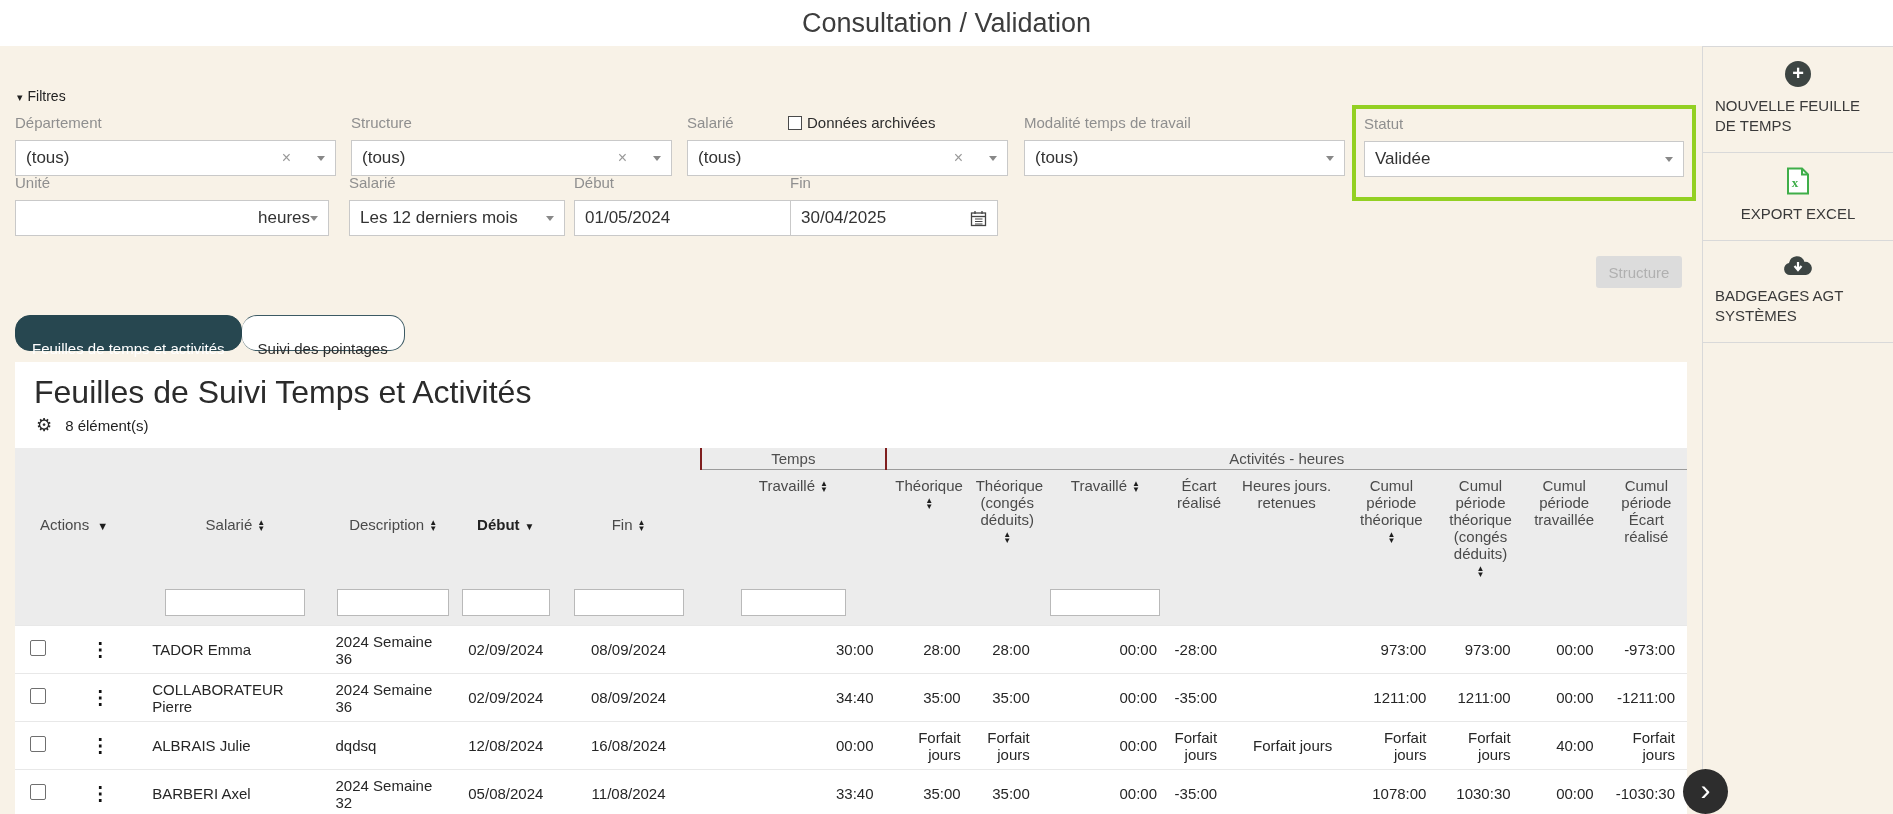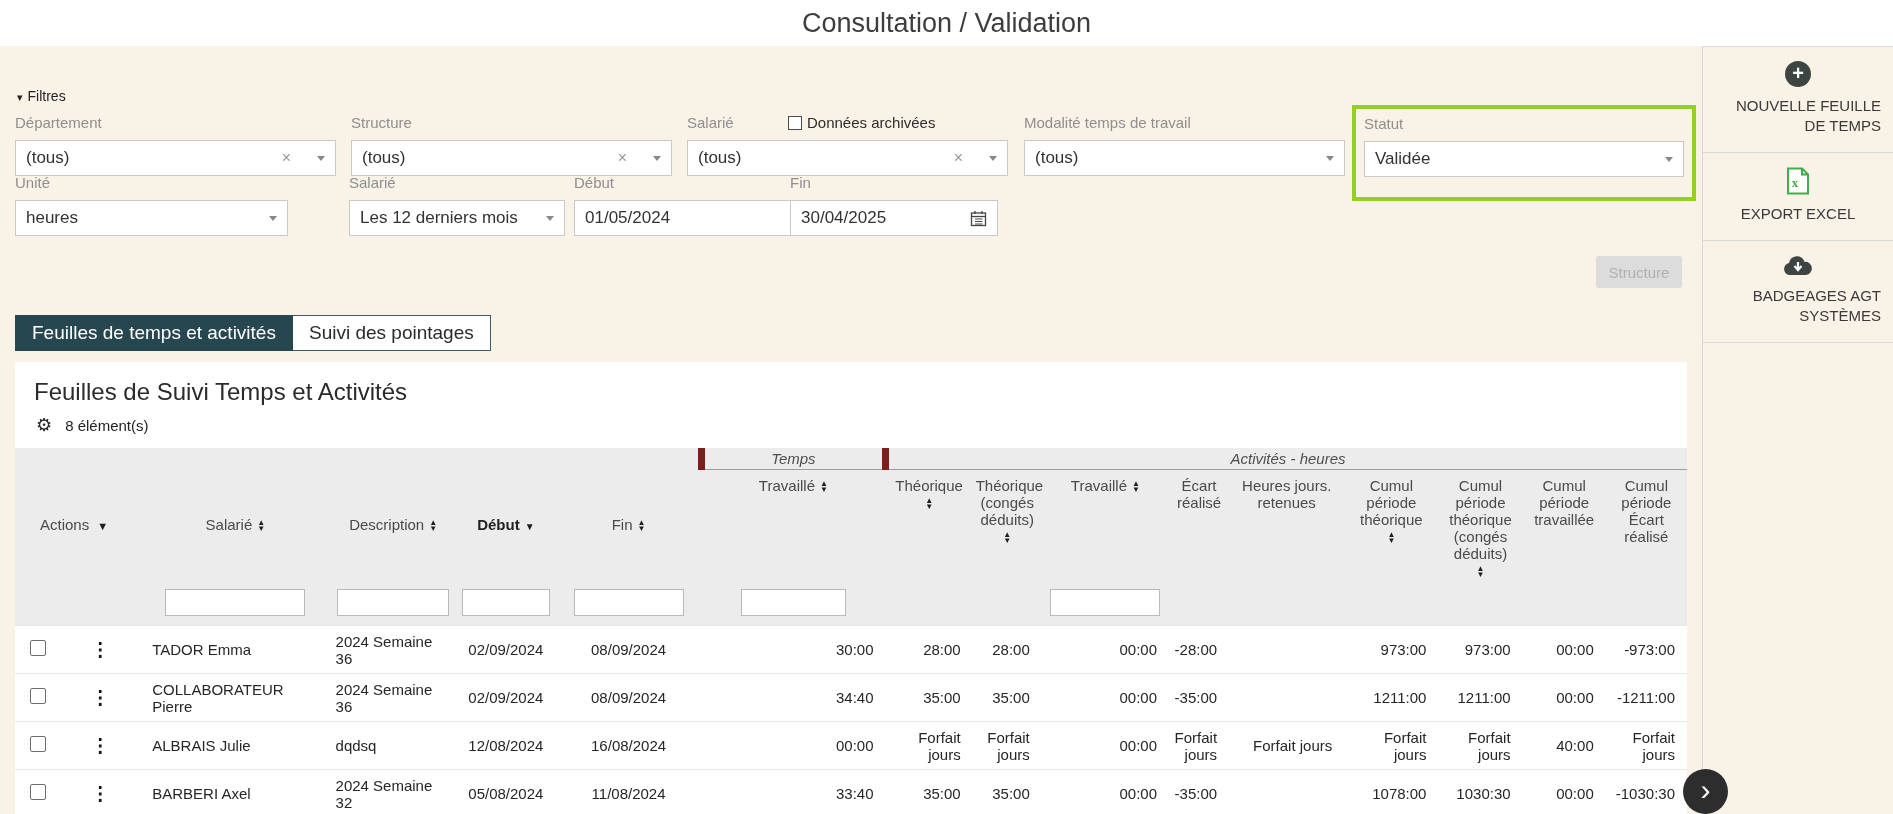--- a/index.html
+++ b/index.html
@@ -6,21 +6,21 @@
   html,body { width:1893px; height:814px; overflow:hidden; }
   body { font-family:"Liberation Sans", sans-serif; background:#f8f2e7; position:relative; color:#333; }
 
   
   .topstrip { position:absolute; left:0; top:0; width:1893px; height:46px; background:#ffffff; }
   .page-title { text-align:center; line-height:46px; font-size:27px; color:#3d3d3d; font-weight:400; }
 
   
   .sidebar { position:absolute; top:46px; right:0; width:191px; bottom:0; border-left:1px solid #d9d9d9; border-top:1px solid #d9d9d9; }
   .side-btn { width:100%; padding:14px 12px 16px; border-bottom:1px solid #d9d9d9; display:flex; flex-direction:column; align-items:center; cursor:pointer; }
-  .side-btn .lbl { margin-top:9px; font-size:15px; line-height:20px; color:#3a3a3a; text-align:right; }
+  .side-btn .lbl { margin-top:9px; font-size:15px; line-height:20px; color:#3a3a3a; text-align:left; }
   .ic-plus { width:26px; height:26px; border-radius:50%; background:#3d4543; color:#fff; font-size:20px; line-height:24px; text-align:center; font-weight:700; }
   .ic-excel, .ic-cloud { display:block; }
 
   
   .filtres-toggle { position:absolute; left:17px; top:88px; font-size:14px; color:#222; cursor:pointer; }
   .filtres-toggle .tri { font-size:11px; margin-right:5px; color:#222; }
   .fgroup { position:absolute; top:114px; }
   .fgroup2 { position:absolute; top:174px; }
   .flabel { font-size:15px; color:#8f8f8f; height:20px; margin-bottom:6px; position:relative; white-space:nowrap; }
   .sel, .dinput { height:36px; background:#fff; border:1px solid #c9c9c9; display:flex; align-items:center; padding:0 10px; font-size:17px; color:#333; cursor:pointer; }
@@ -28,42 +28,42 @@
   .sel .x { color:#999; font-size:16px; margin-right:26px; cursor:pointer; }
   .dd { width:0; height:0; border-left:4.5px solid transparent; border-right:4.5px solid transparent; border-top:5.5px solid #888; }
   .archcheck { position:absolute; left:101px; top:0; display:flex; align-items:center; gap:5px; color:#2d2d2d; cursor:pointer; }
   .archbox { width:14px; height:14px; border:1px solid #4a4a4a; background:#fff; display:inline-block; }
   .g-dep { left:15px; } .g-dep .sel { width:321px; }
   .g-str { left:351px; } .g-str .sel { width:321px; }
   .g-sal { left:687px; } .g-sal .sel { width:321px; }
   .g-mod { left:1024px; } .g-mod .sel { width:321px; }
   .g-statut { position:absolute; left:1352px; top:105px; width:344px; height:96px; border:4px solid #93d023; padding:6px 8px; }
   .g-statut .sel { width:320px; }
-  .g-uni { left:15px; } .g-uni .sel { width:273px; }
+  .g-uni { left:15px; } .g-uni .sel { width:314px;text-align:right; }
   .g-per { left:349px; } .g-per .sel { width:216px; }
   .g-deb { left:574px; } .g-deb .dinput { width:252px; }
   .g-fin { left:790px; } .g-fin .dinput { width:208px; }
   .btn-afficher { position:absolute; left:1596px; top:256px; width:86px; height:32px; background:#dcdcdc; color:#b0b0b0; border:none; border-radius:3px; font-size:15px; font-family:inherit; cursor:default; }
 
   
   .tabs { position:absolute; left:15px; top:315px; display:flex; }
-  .tab { height:36px; line-height:34px; padding:0 16px; font-size:19px; cursor:pointer; }
+  .tab { height:36px; line-height:34px; padding:16px 16px; font-size:15px; cursor:pointer;border-radius:15px; }
   .tab.active { background:#274750; color:#fff; border:1px solid #274750; }
   .tab.inactive { background:#fff; color:#2b2b2b; border:1px solid #3c5a64; border-left:none; }
 
   
   .card { position:absolute; left:15px; top:362px; width:1672px; bottom:0; background:#fff; overflow:hidden; }
-  .card h1 { margin:16px 0 0 19px; font-size:24px; line-height:28px; font-weight:400; color:#2b2b2b; }
+  .card h1 { margin:16px 0 0 19px; font-size:32px; line-height:28px; font-weight:400; color:#2b2b2b; }
   .countline { margin:8px 0 0 21px; display:flex; align-items:center; gap:13px; font-size:15px; color:#1f1f1f; }
   .gear { font-size:18px; color:#2a2a2a; cursor:pointer; }
 
   table.grid { margin-top:12px; width:100%; border-collapse:collapse; table-layout:fixed; }
   .grid thead { background:#ececec; }
   .grid tr.group-row th { height:21px; font-weight:400; font-size:15px; color:#4e4e4e; text-align:center; vertical-align:middle; }
-  .grid tr.group-row th.gline { border-bottom:1px solid #9b9b9b; border-left:7px solid #7f1d1d;font-style:italic; }
+  .grid tr.group-row th.gline { border-bottom:1px solid #9b9b9b; border-left:2px solid #7f1d1d; }
   .grid tr.head-row th { height:96px; font-weight:400; font-size:15px; color:#4a4a4a; text-align:center; vertical-align:middle; padding:2px 3px; cursor:pointer; }
   .grid tr.head-row th.th-num { vertical-align:top; padding-top:7px; }
   .grid tr.head-row th.th-actions { text-align:left; padding-left:25px; vertical-align:middle; }
   .grid tr.head-row th.th-sorted { font-weight:700; color:#222; }
   .sb { display:inline-flex; flex-direction:column; margin-left:5px; vertical-align:middle; }
   .sb i { font-style:normal; font-size:8px; line-height:6px; color:#1d1d1d; }
   .sb-block { display:flex; width:max-content; margin:4px auto 0; }
   .sd { font-size:10px; margin-left:5px; color:#1d1d1d; }
   .sm { font-size:11px; margin-left:8px; color:#1d1d1d; }
   .grid tr.filter-row td { height:46px; text-align:center; vertical-align:middle; background:#ececec; }

